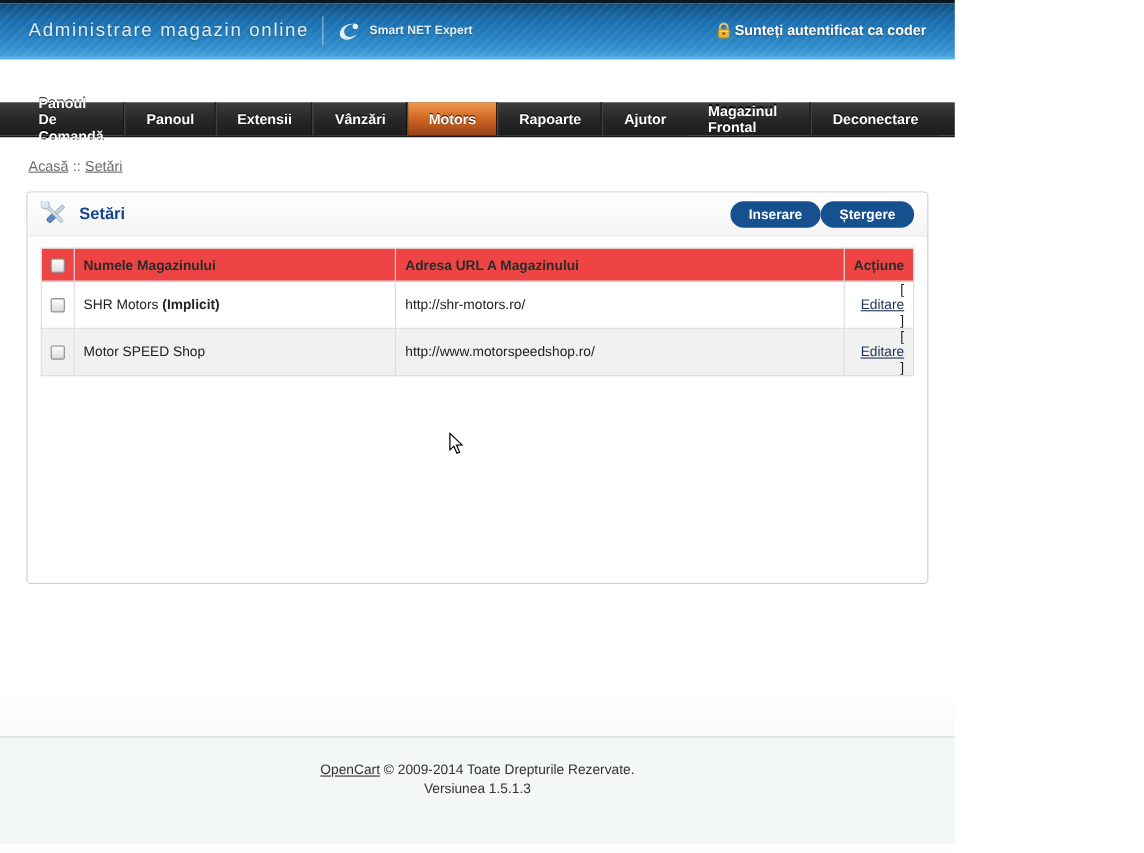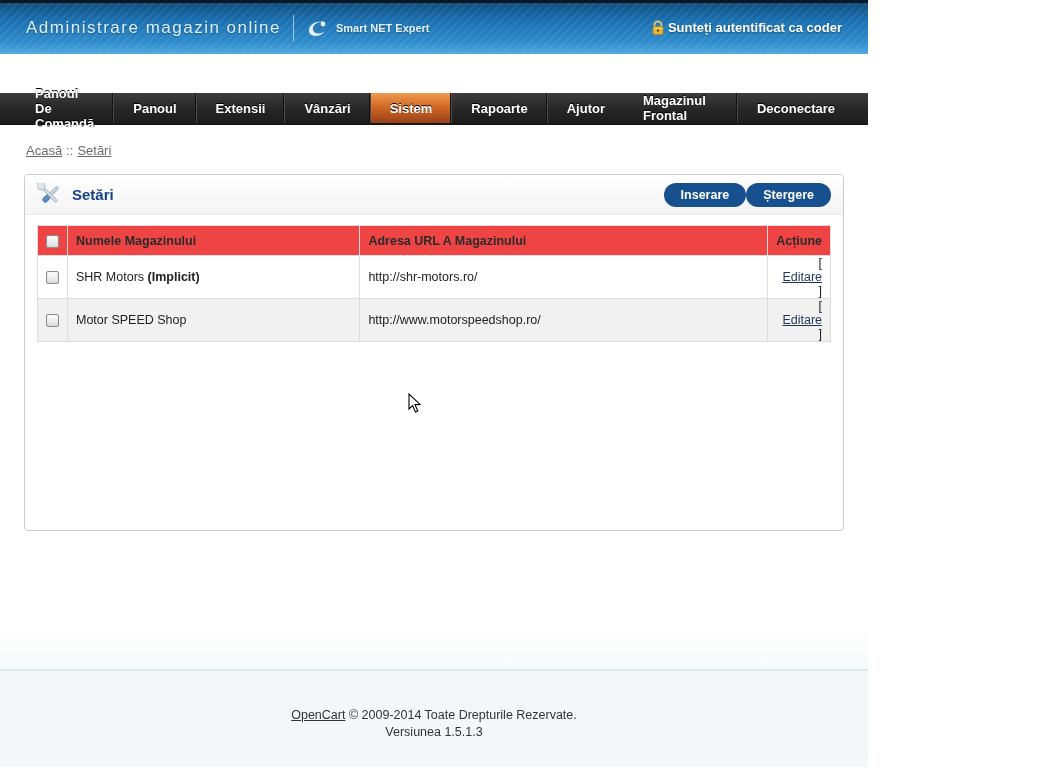--- a/index.html
+++ b/index.html
@@ -101,22 +101,22 @@
   .checkbox {
     display:inline-block; width:13px; height:13px; vertical-align:middle;
     border:1px solid #8f8f8f; border-radius:2px;
     background:linear-gradient(#ffffff, #dcdcdc);
     box-shadow:inset 0 0 1px #bbb; cursor:pointer;
   }
 
   
   .footerband {
     flex:0 0 104px; background:#f4f7f7; border-bottom:8px solid #ffffff;
-    display:flex; flex-direction:column; align-items:center; justify-content:center;
-    padding-top:8px; font-size:12.5px; color:#333;
+    display:flex; flex-direction:column; align-items:center; justify-content:flex-start;
+    padding-top:22px; font-size:12.5px; color:#333;
   }
   .footerband a { color:#333; text-decoration:underline; cursor:pointer; }
   .footer-line2 { margin-top:3px; }
 
   .cursor { position:absolute; left:408px; top:393px; pointer-events:none; }
 </style>
 </head>
 <body>
 
 <div class="page">
@@ -143,21 +143,21 @@
       <span>Sunteți autentificat ca coder</span>
     </div>
   </header>
 
   <nav class="mainnav">
     <div class="nav-group left">
       <div class="nav-item">Panoul De Comandă</div>
       <div class="nav-item">Panoul</div>
       <div class="nav-item">Extensii</div>
       <div class="nav-item">Vânzări</div>
-      <div class="nav-item active">Sistem</div>
+      <div class="nav-item active">Motors</div>
       <div class="nav-item">Rapoarte</div>
       <div class="nav-item">Ajutor</div>
     </div>
     <div class="nav-group right">
       <div class="nav-item">Magazinul Frontal</div>
       <div class="nav-item">Deconectare</div>
     </div>
   </nav>
 
   <div class="content">

